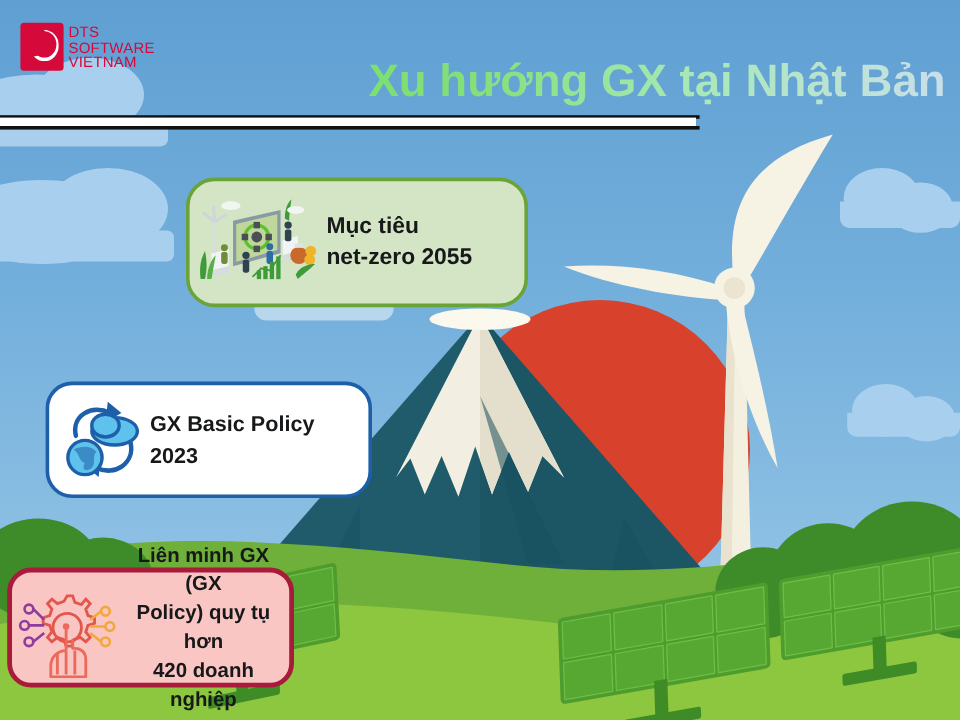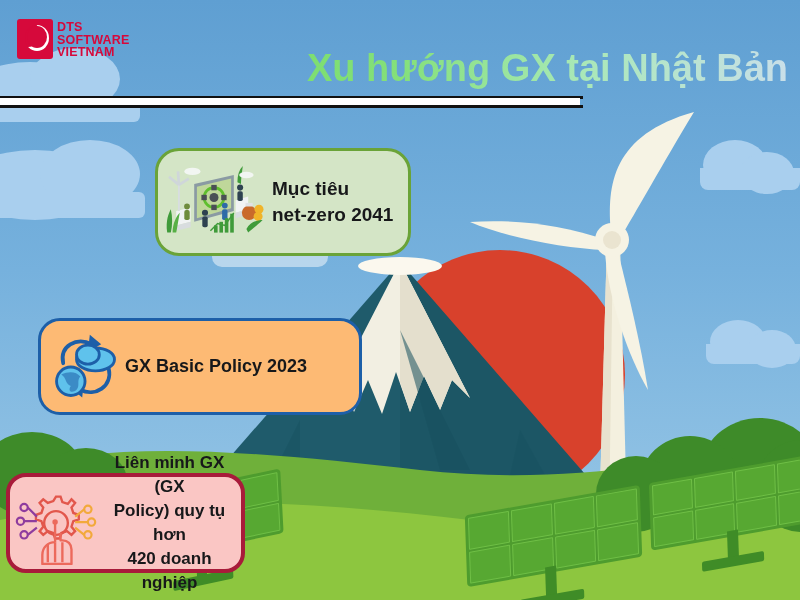--- a/index.html
+++ b/index.html
@@ -29,50 +29,50 @@
   .logo-mark{position:absolute;left:0;top:0;width:36px;height:40px;background:#D6093B;border-radius:3px;}
   .logo-moon{
     position:absolute;left:8px;top:6px;width:24px;height:26px;border-radius:50%;
     background:#D6093B;
     box-shadow:inset -9px -4px 0 0 #ffffff;
   }
   .logo-moon:after{
     content:"";position:absolute;left:2px;top:1px;width:20px;height:22px;border-radius:50%;
     background:#D6093B;
   }
-  .logo-text{position:absolute;left:40px;top:2px;color:#D6093B;font-weight:bold;
+  .logo-text{position:absolute;left:40px;top:2px;color:#D6093B;font-weight:normal;
     font-size:12.5px;line-height:12.6px;letter-spacing:0.2px;}
 
   
   .title{
     position:absolute;left:248px;top:42px;width:540px;height:52px;
     font-size:38px;font-weight:bold;line-height:52px;text-align:right;
     background:linear-gradient(90deg,#79dd6b 0%,#84e07a 28%,#a9e8b8 62%,#c9dfe9 100%);
     -webkit-background-clip:text;background-clip:text;color:transparent;
     -webkit-text-fill-color:transparent;white-space:nowrap;
   }
 
   
   .sun{position:absolute;left:375px;top:250px;width:250px;height:250px;border-radius:50%;background:#D8412C;}
 
   
   .box{position:absolute;border-radius:22px;display:flex;align-items:center;box-sizing:border-box;}
   .box .txt{font-weight:bold;color:#17181A;}
 
   .box-green{
-    left:155px;top:148px;width:256px;height:108px;
+    left:155px;top:148px;width:285px;height:108px;
     background:#D4E5C6;border:3px solid #6AA338;border-radius:24px;
   }
   .box-green .txt{font-size:19px;line-height:26px;margin-left:4px;}
   .green-shadow{position:absolute;left:212px;top:253px;width:116px;height:14px;
     background:#cfe3f1;opacity:.75;border-radius:0 0 10px 10px;}
 
   .box-blue{
-    left:38px;top:318px;width:324px;height:97px;
-    background:#fdba74;border:3px solid #1D5FA8;border-radius:22px;
+    left:38px;top:318px;width:272px;height:97px;
+    background:#ffffff;border:3px solid #1D5FA8;border-radius:22px;
   }
   .box-blue .txt{font-size:18px;line-height:27px;}
 
   .box-pink{
     left:6px;top:473px;width:239px;height:100px;
     background:#FAC6C4;border:4px solid #A81B3A;border-radius:20px;
   }
   .box-pink .txt{font-size:17px;line-height:24px;text-align:center;}
 
   .icon-slot{flex:0 0 auto;display:flex;align-items:center;justify-content:center;}
@@ -279,21 +279,21 @@
         <path d="M14,84 C14,74 18,66 22,62 C20,72 19,80 18,84 Z" fill="#57B046"></path>
         <path d="M96,80 C100,72 108,70 114,70 C108,76 102,80 98,84 Z" fill="#3F9B3A"></path>
         <path d="M86,28 C86,20 88,14 92,10 C91,18 90,24 90,30 Z" fill="#3F9B3A"></path>
 
         <ellipse cx="36" cy="16" rx="9" ry="4" fill="#F2F6F2"></ellipse>
         <ellipse cx="96" cy="20" rx="8" ry="3.6" fill="#F2F6F2"></ellipse>
       </svg>
     </div>
     <div class="txt">
       <div>Mục tiêu</div>
-      <div>net-zero 2041</div>
+      <div>net-zero 2055</div>
     </div>
   </div>
 
   <div class="box box-blue">
     <div class="icon-slot" style="width:78px;height:80px;margin-left:6px;">
       <svg viewBox="0 0 80 80" width="76" height="78">
         <path d="M16,36 C12,18 30,8 46,16" fill="none" stroke="#1D5FA8" stroke-width="4" stroke-linecap="round"></path>
         <polygon points="44,6 56,16 42,24" fill="#1D5FA8"></polygon>
         <path d="M64,42 C68,60 50,72 34,64" fill="none" stroke="#1D5FA8" stroke-width="4" stroke-linecap="round"></path>
         <polygon points="36,72 24,62 38,54" fill="#1D5FA8"></polygon>

